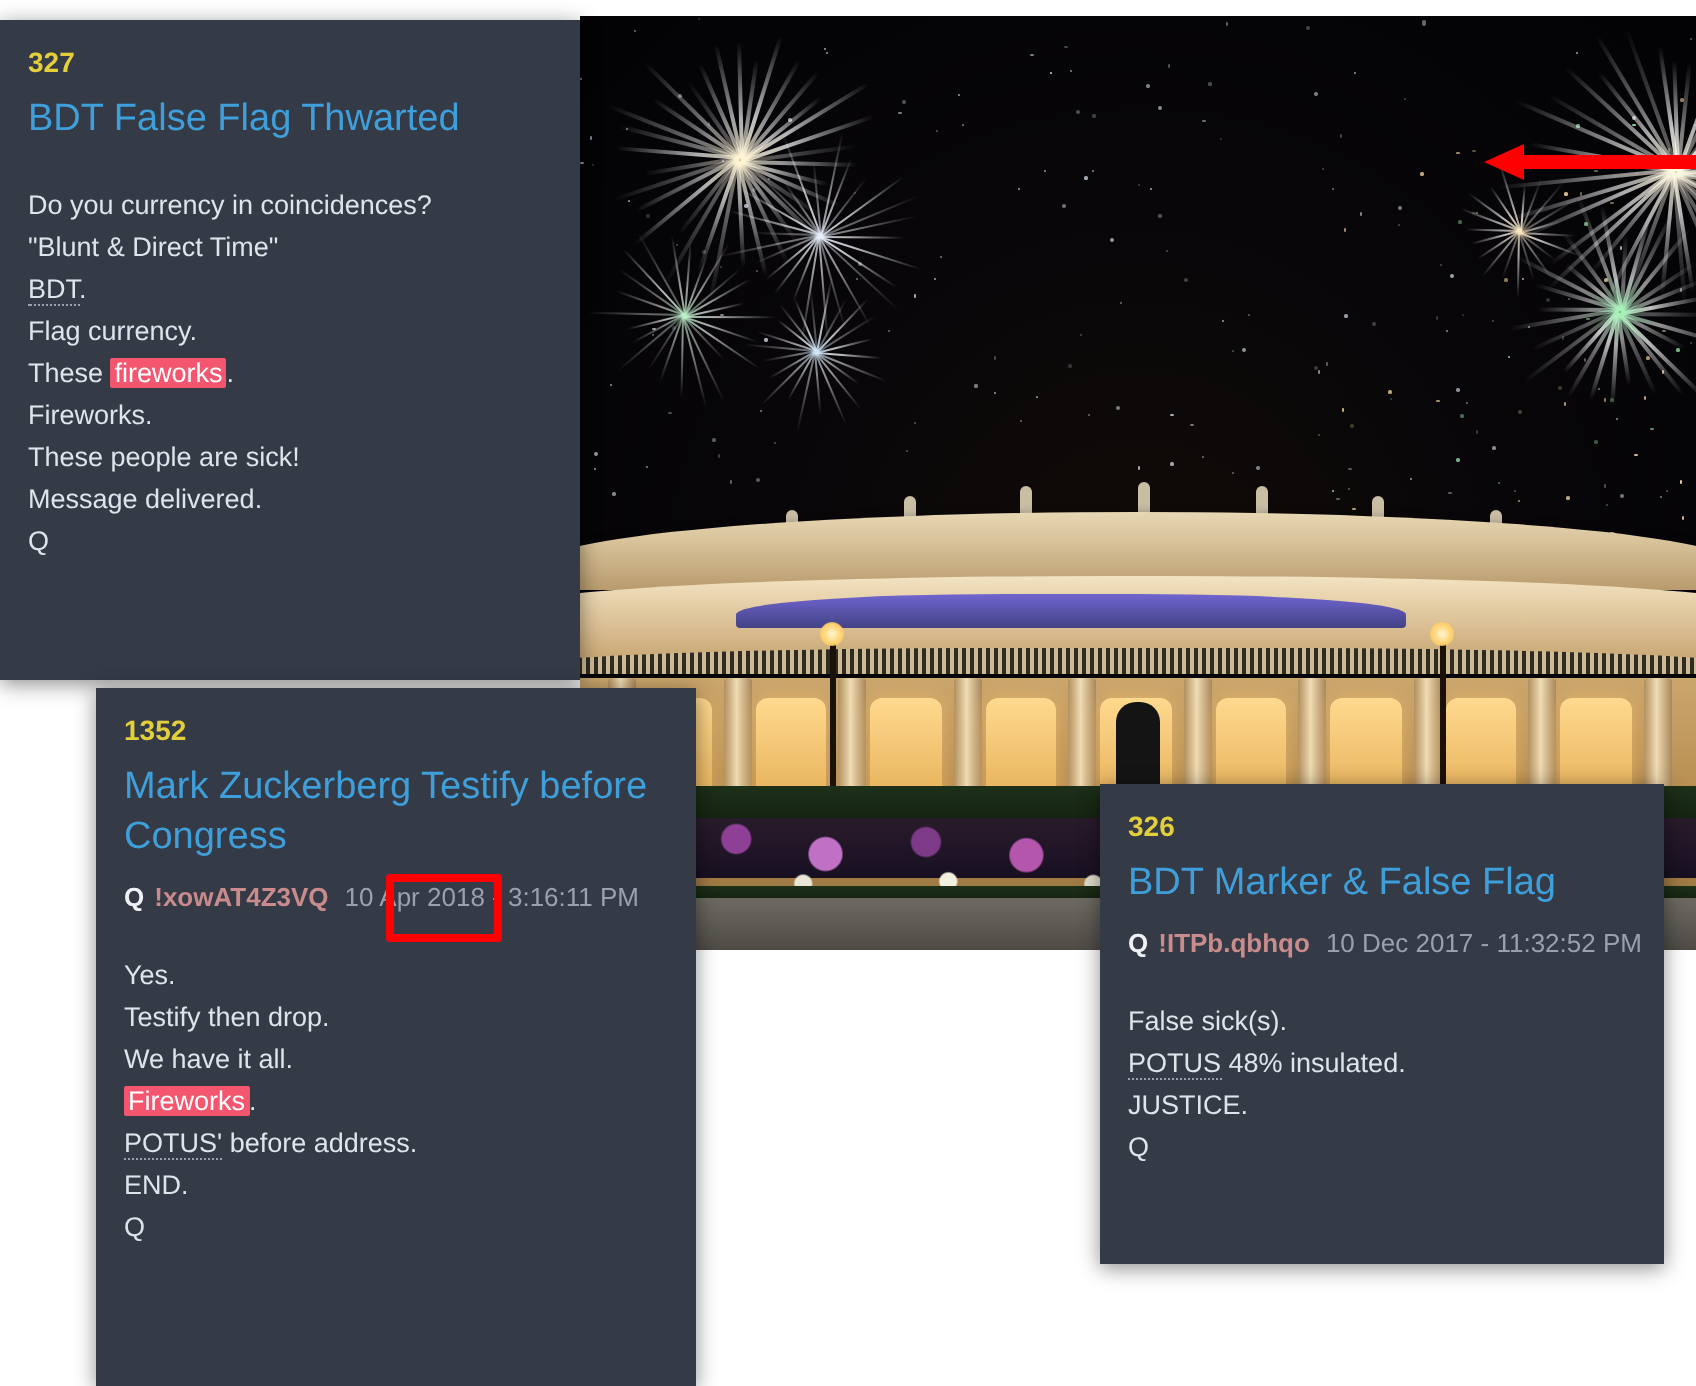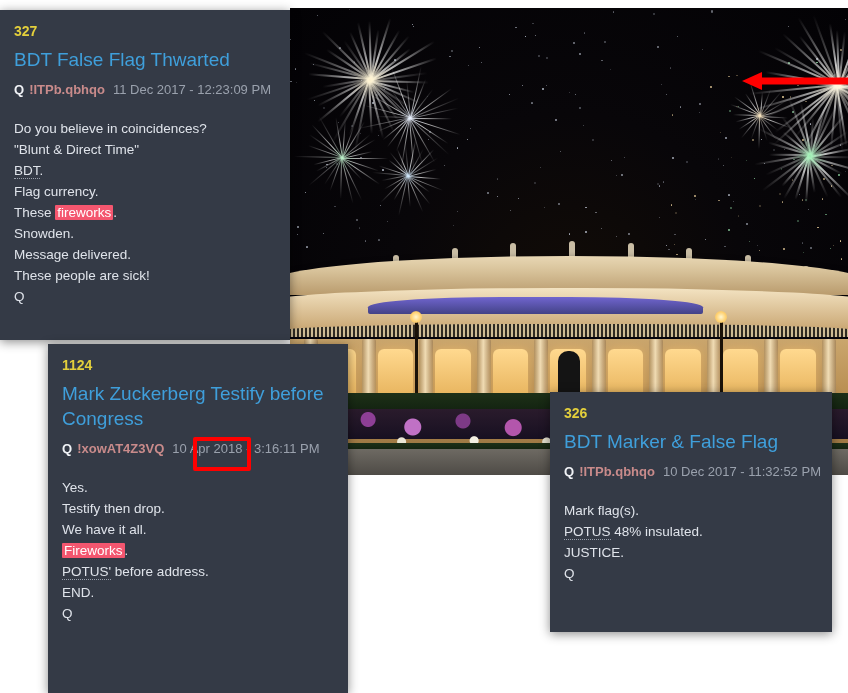--- a/index.html
+++ b/index.html
@@ -574,40 +574,37 @@
     <line x1="16" y1="11" x2="256" y2="11" stroke="#ff0000" stroke-width="7"></line>
     <polygon points="0,11 20,2 20,20" fill="#ff0000"></polygon>
     <polygon points="272,11 252,2 252,20" fill="#ff0000"></polygon>
   </svg>
 </div>
 
 <div class="panel" id="panel-327">
   <div class="p-inner">
     <div class="postnum">327</div>
     <div class="posttitle">BDT False Flag Thwarted</div>
-    <div class="metaline">
-      <span class="m-q">Q</span><span class="m-trip">!ITPb.qbhqo</span><span class="m-date">11 Dec 2017 - 12:23:09 PM</span>
-    </div>
     <div class="body">
-        <div class="ln"><span>Do you believe in coincidences?</span></div>
+        <div class="ln"><span>Do you currency in coincidences?</span></div>
         <div class="ln"><span>"Blunt &amp; Direct Time"</span></div>
         <div class="ln"><span class="dotted">BDT</span><span>.</span></div>
         <div class="ln"><span>Flag currency.</span></div>
         <div class="ln"><span>These </span><span class="hl">fireworks</span><span>.</span></div>
-        <div class="ln"><span>Snowden.</span></div>
+        <div class="ln"><span>Fireworks.</span></div>
+        <div class="ln"><span>These people are sick!</span></div>
         <div class="ln"><span>Message delivered.</span></div>
-        <div class="ln"><span>These people are sick!</span></div>
         <div class="ln"><span>Q</span></div>
       </div>
   </div>
 </div>
 
 <div class="panel" id="panel-1124">
   <div class="p-inner">
-    <div class="postnum">1124</div>
+    <div class="postnum">1352</div>
     <div class="posttitle">Mark Zuckerberg Testify before Congress</div>
     <div class="metaline">
       <span class="m-q">Q</span><span class="m-trip">!xowAT4Z3VQ</span><span class="m-date"><span class="seg">10 Apr</span> <span>2018 - 3:16:11 PM</span></span>
     </div>
     <div class="body">
         <div class="ln"><span>Yes.</span></div>
         <div class="ln"><span>Testify then drop.</span></div>
         <div class="ln"><span>We have it all.</span></div>
         <div class="ln"><span class="hl">Fireworks</span><span>.</span></div>
         <div class="ln"><span class="dotted">POTUS'</span><span> before address.</span></div>
@@ -618,21 +615,21 @@
 </div>
 
 <div class="panel" id="panel-326">
   <div class="p-inner">
     <div class="postnum">326</div>
     <div class="posttitle">BDT Marker &amp; False Flag</div>
     <div class="metaline">
       <span class="m-q">Q</span><span class="m-trip">!ITPb.qbhqo</span><span class="m-date">10 Dec 2017 - 11:32:52 PM</span>
     </div>
     <div class="body">
-        <div class="ln"><span>Mark flag(s).</span></div>
+        <div class="ln"><span>False sick(s).</span></div>
         <div class="ln"><span class="dotted">POTUS</span><span> 48% insulated.</span></div>
         <div class="ln"><span>JUSTICE.</span></div>
         <div class="ln"><span>Q</span></div>
       </div>
   </div>
 </div>
 
 <div class="redbox" id="redbox-10apr"></div>
 
 </body></html>

